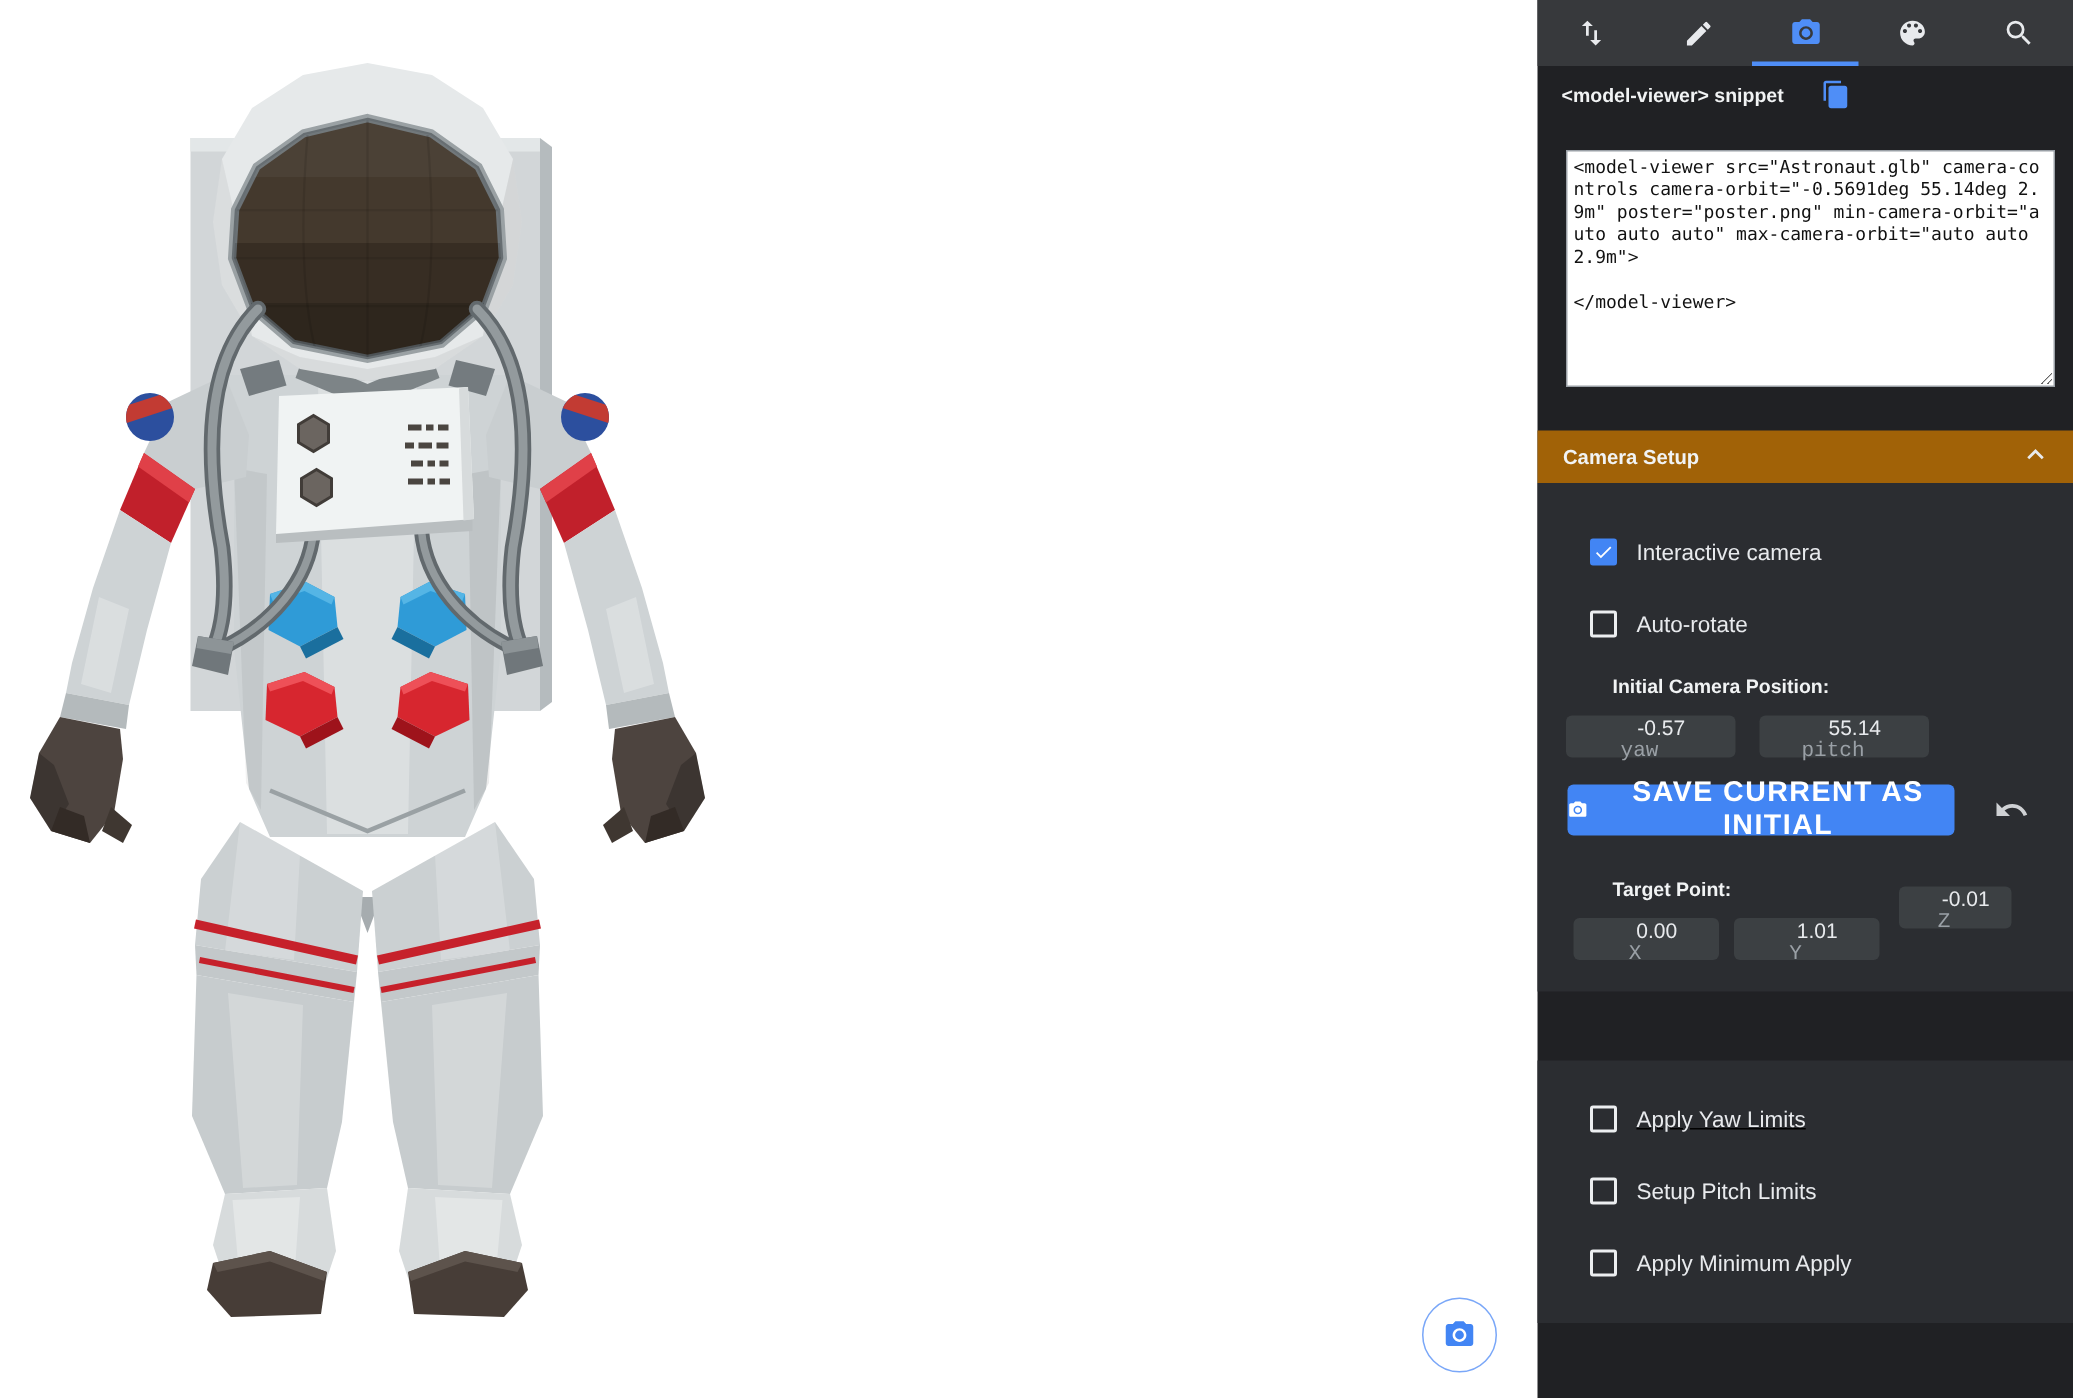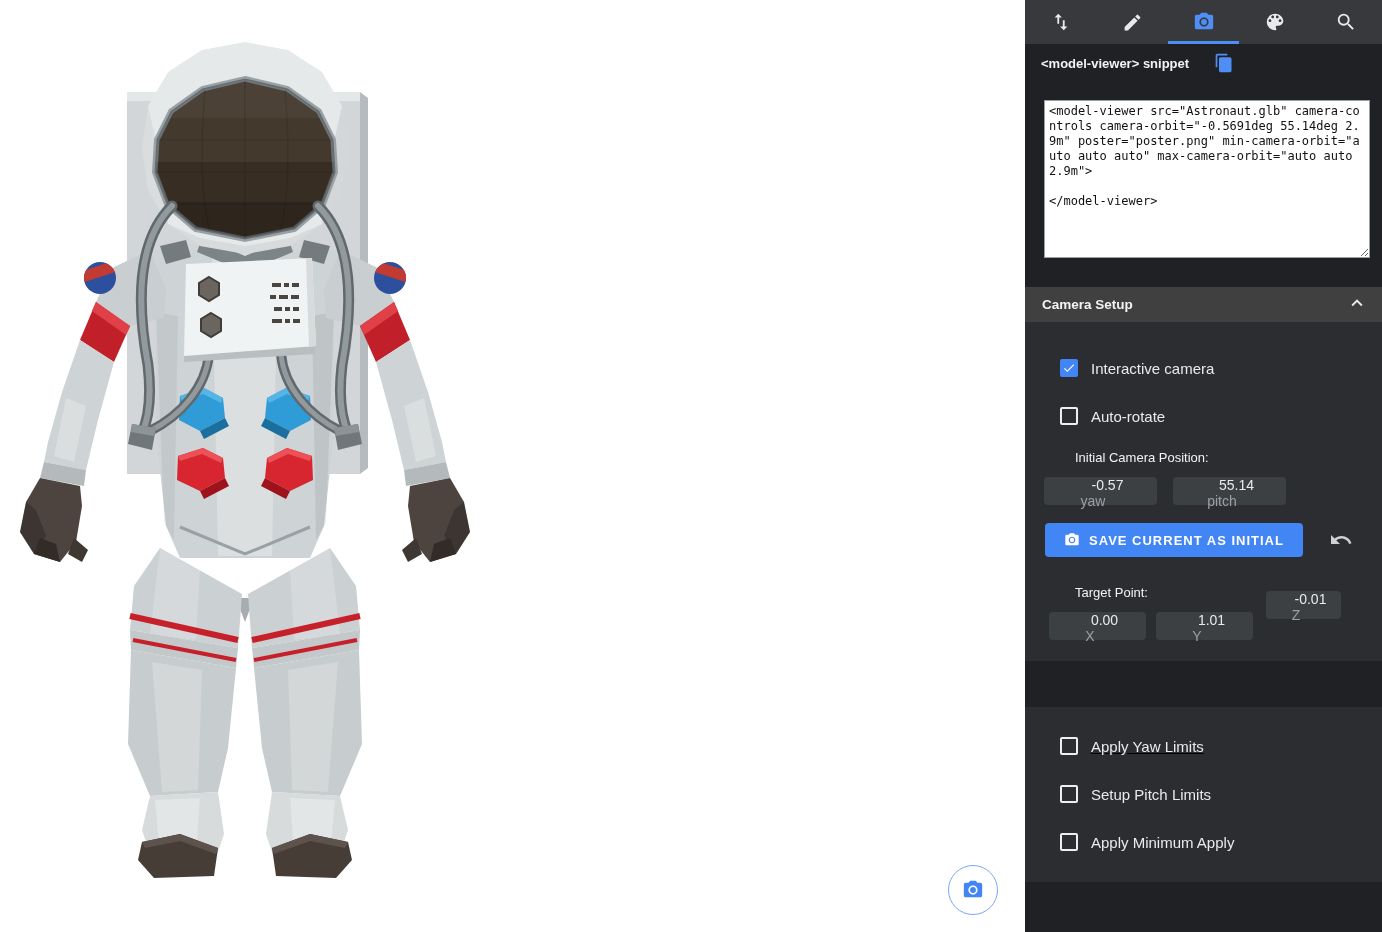--- a/index.html
+++ b/index.html
@@ -23,47 +23,47 @@
 
   .snippet-title { position:absolute; left:16px; top:56px; font-size:13px; font-weight:bold; color:#f1f3f4; }
   .copy-btn { position:absolute; left:188px; top:53px; width:22px; height:22px; cursor:pointer; background:none; border:none; }
   .code-area {
     position:absolute; left:19px; top:100px; width:326px; height:158px;
     background:#ffffff; color:#111; border:1px solid #9aa0a6;
     font-family:"DejaVu Sans Mono", monospace; font-size:12px; line-height:1.25;
     padding:3px 4px; resize:both; white-space:pre-wrap; word-break:break-all;
   }
 
-  .section-header { position:absolute; left:0; width:357px; background:#404040; display:flex; align-items:center; }
+  .section-header { position:absolute; left:0; width:357px; background:#a16207; display:flex; align-items:center; }
   .section-header.h1 { top:287px; height:35px; }
   .section-header.h2 { top:661px; height:46px; }
   .section-header .htext { margin-left:17px; font-size:13.5px; font-weight:bold; color:#f1f3f4; }
   .chev { position:absolute; right:12px; background:none; border:none; cursor:pointer; width:26px; height:26px; }
 
   .section-body { position:absolute; left:0; width:357px; background:#2b2d31; }
   .body1 { top:322px; height:339px; }
   .body2 { top:707px; height:175px; }
 
   .cb-row { position:absolute; display:flex; align-items:center; cursor:pointer; }
   .cb { width:18px; height:18px; border:2px solid #eceef0; border-radius:2px; flex:none; display:flex; align-items:center; justify-content:center; }
   .cb.on { background:#4285f4; border-color:#4285f4; }
   .cb-label { margin-left:13px; font-size:15px; color:#e8eaed; }
 
-  .mini-label { position:absolute; font-size:13px; font-weight:normal; color:#f1f3f4;padding-left:31px; }
+  .mini-label { position:absolute; font-size:13px; font-weight:bold; color:#f1f3f4;padding-left:31px; }
 
   .field { position:absolute; height:28px; background:#3c4043; border-radius:4px; display:flex; align-items:center; cursor:text;flex-direction:column; }
   .field .val { margin-left:14px; font-size:14px; color:#e8eaed; flex:1; }
-  .field .unit { margin-right:15px; font-size:14px; color:#9aa0a6; }
+  .field .unit { margin-right:15px; font-size:14px; color:#9aa0a6;font-family:Liberation Mono, monospace; }
 
   .save-btn {
     position:absolute; left:20px; top:523px; width:258px; height:34px;
     background:#4285f4; border:none; border-radius:4px; cursor:pointer;
     display:flex; align-items:center; justify-content:center; gap:9px;
     color:#fff; font-family:"Liberation Sans", sans-serif;
-    font-size:13px; font-weight:bold; letter-spacing:1px;
+    font-size:19px; font-weight:bold; letter-spacing:1px;
   }
   .undo-btn { position:absolute; left:303px; top:528px; width:26px; height:24px; background:none; border:none; cursor:pointer; }
 </style>
 </head>
 <body>
 
 <div class="viewer">
   <svg class="model" width="1025" height="932" viewBox="0 0 1025 932">
     <defs>
       <clipPath id="visClip">

